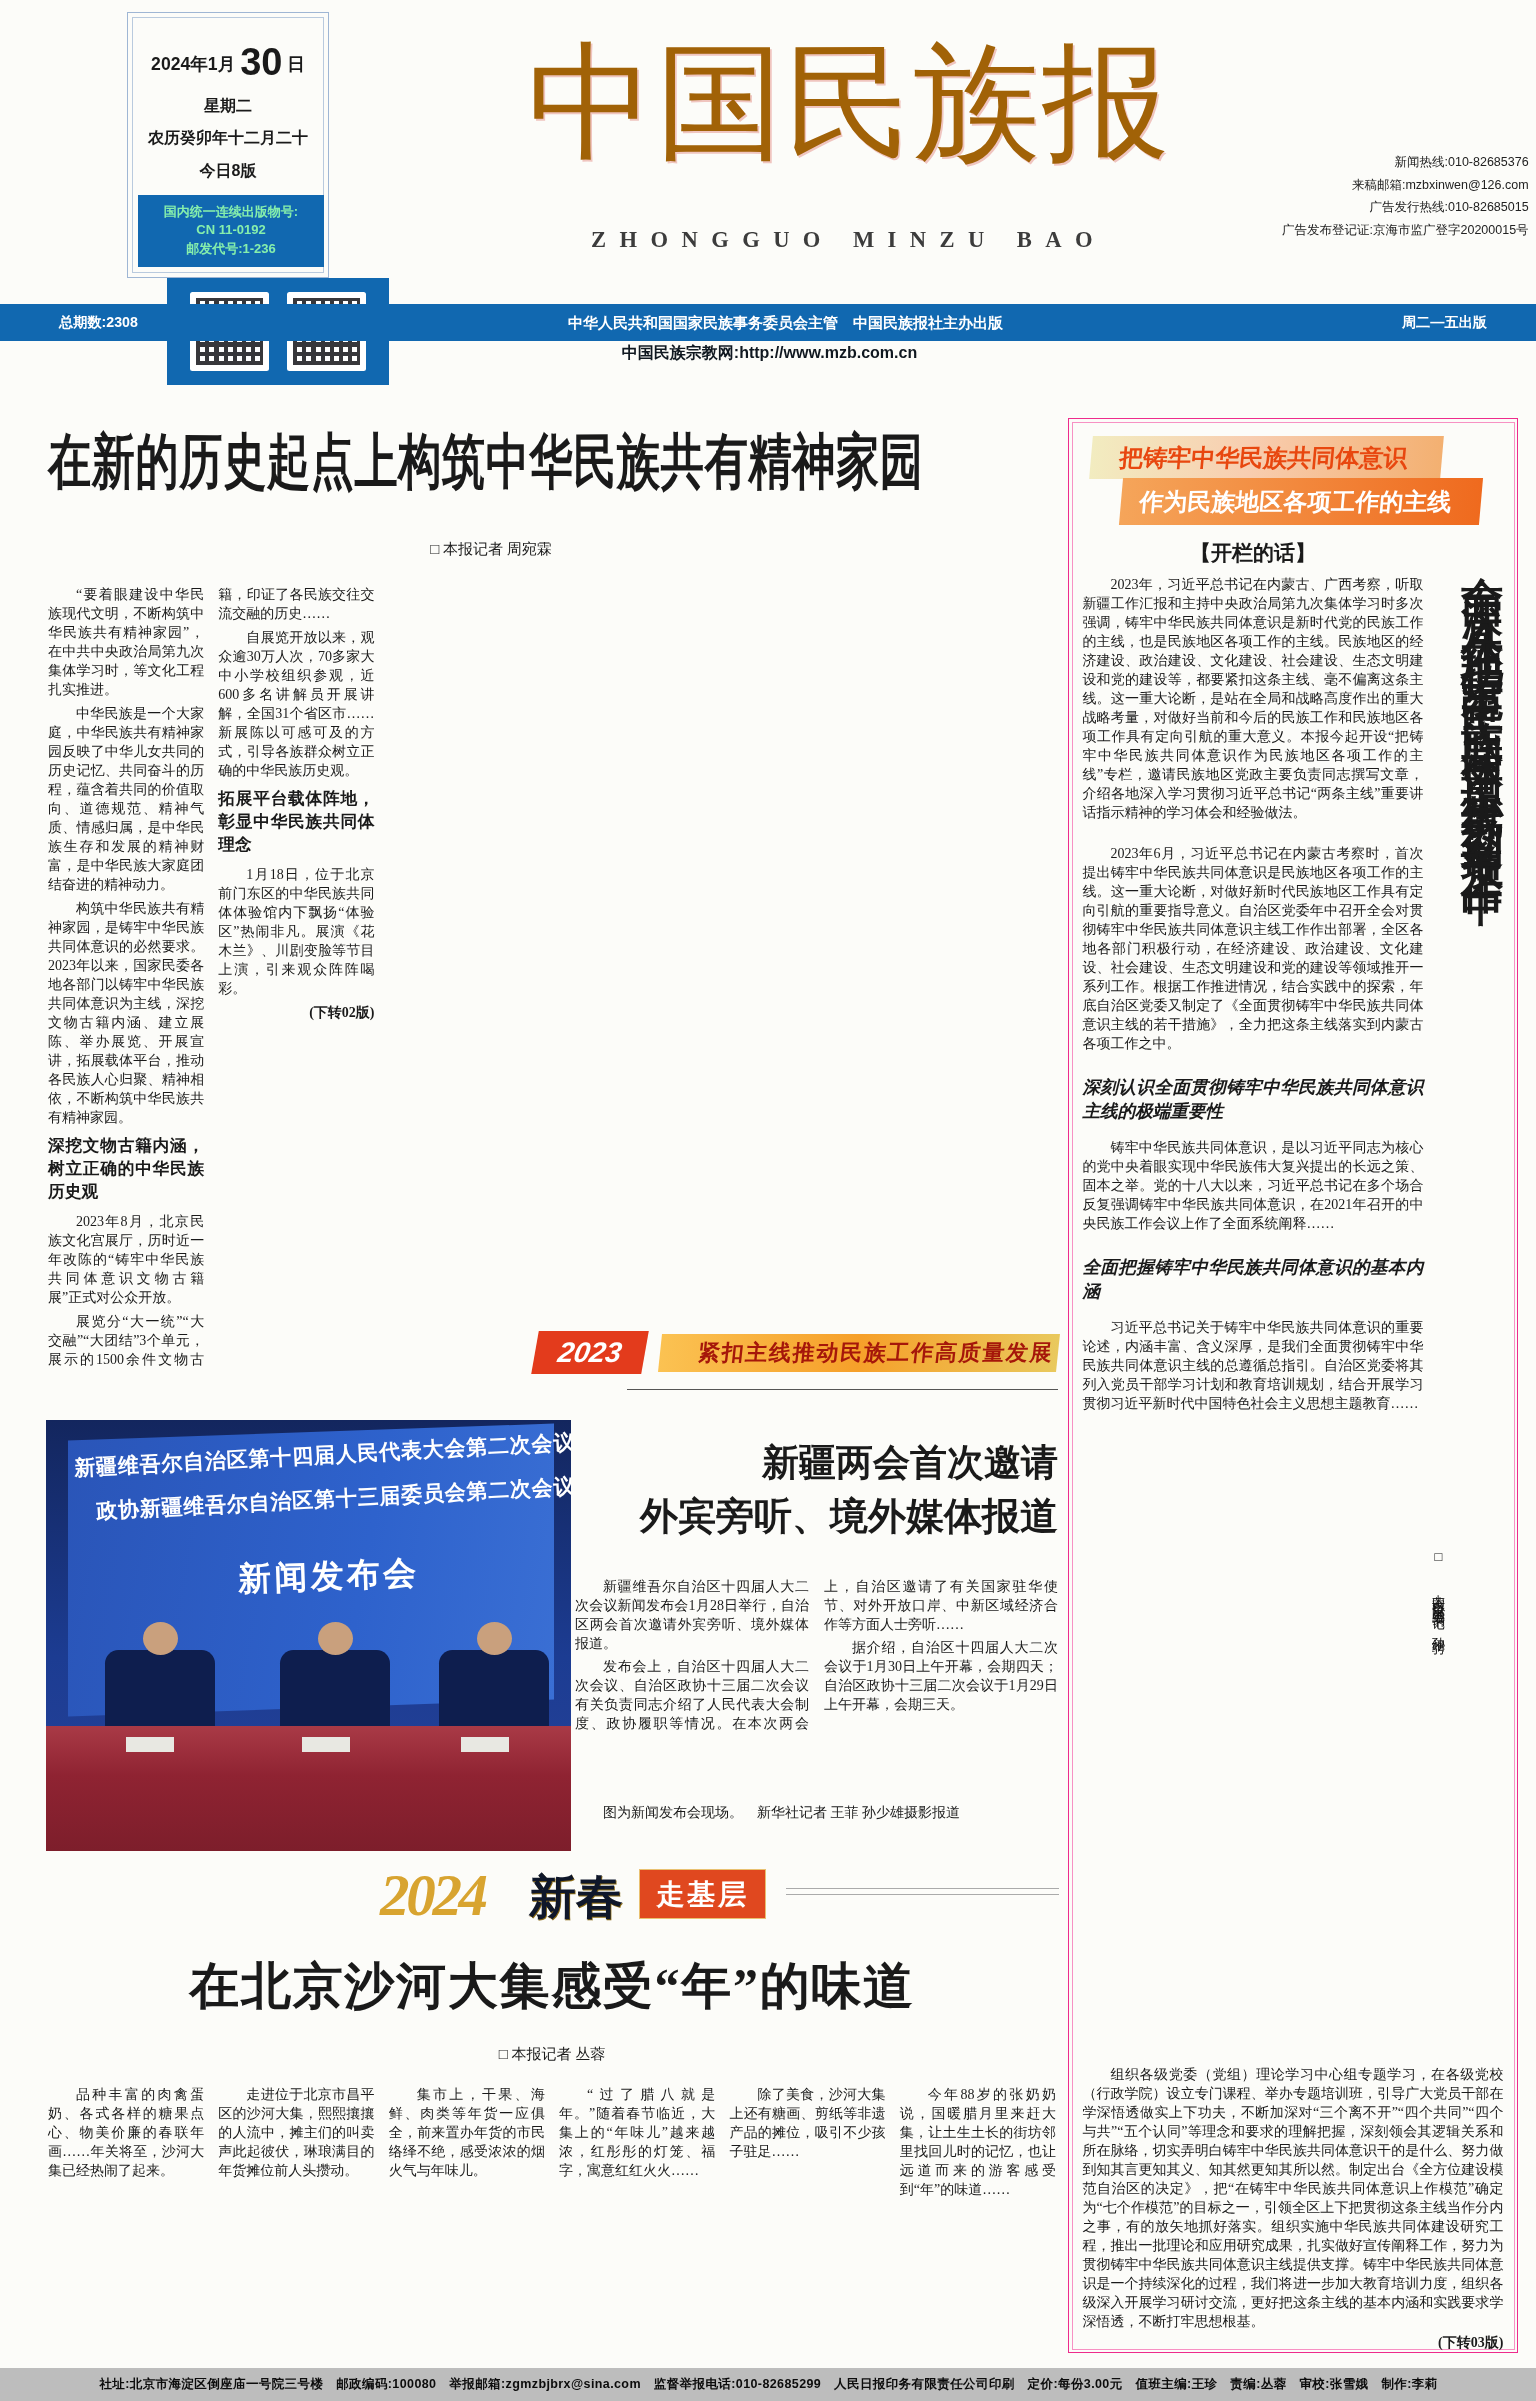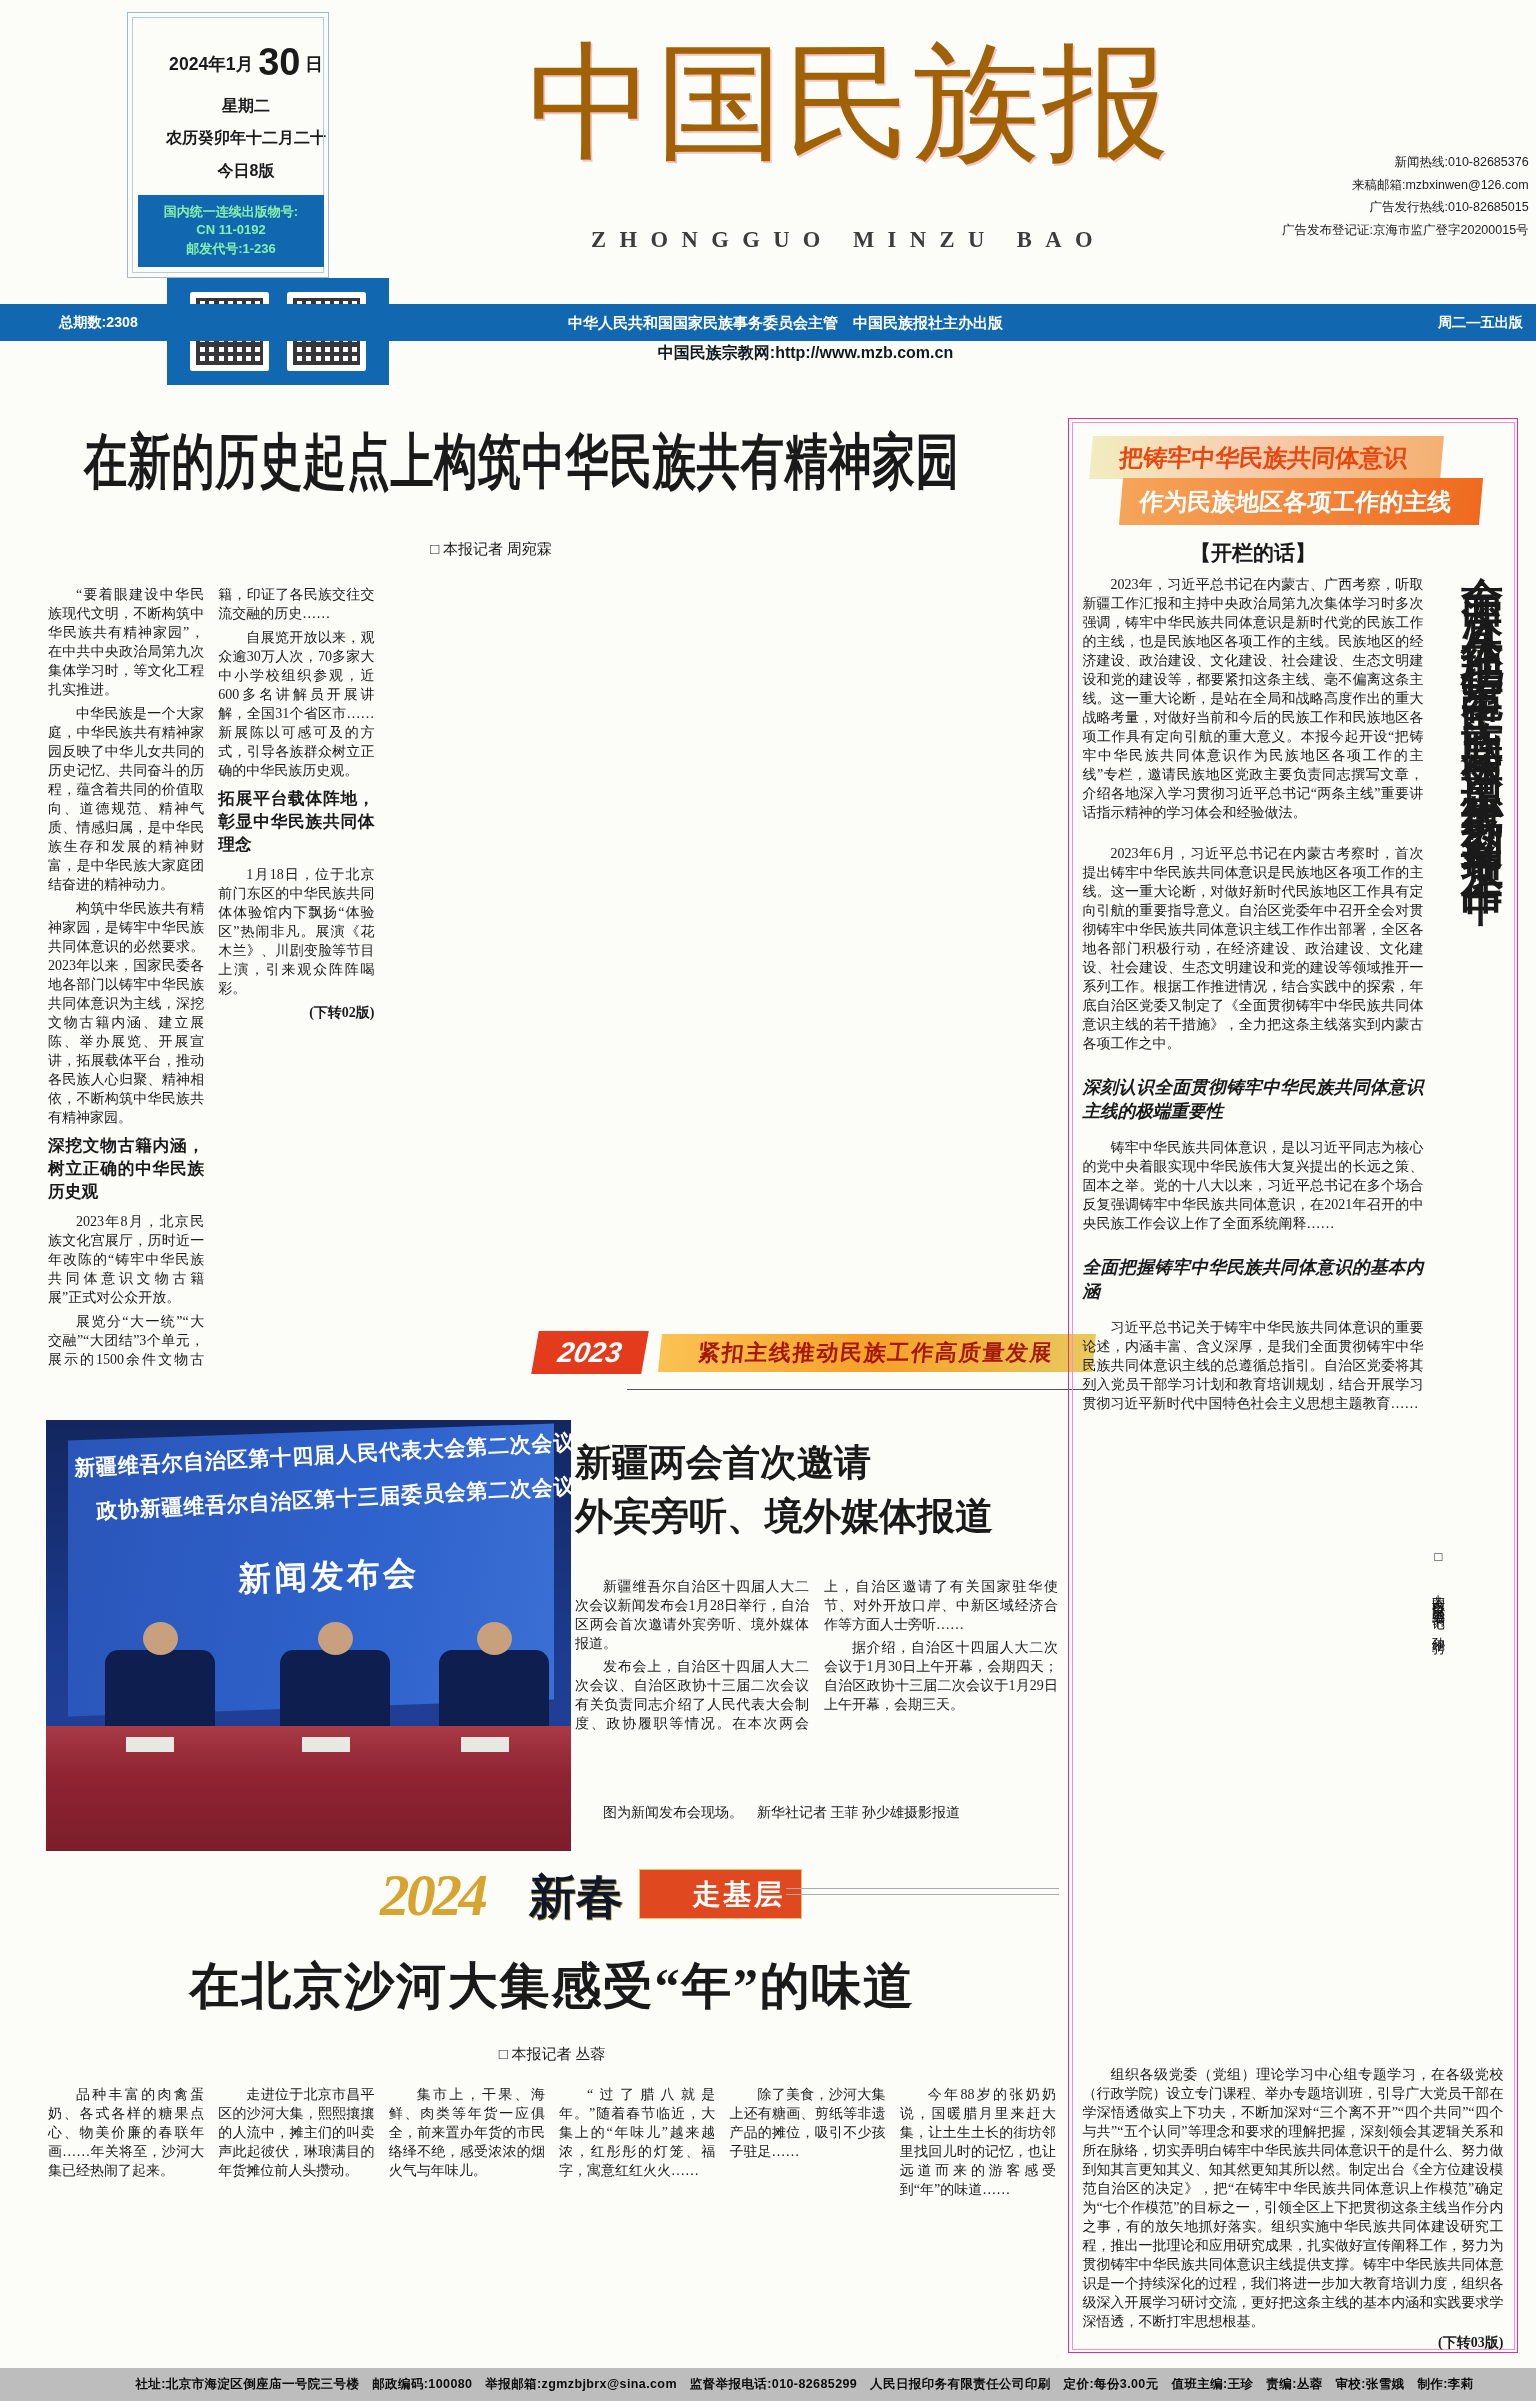--- a/index.html
+++ b/index.html
@@ -1,18 +1,18 @@
 <!DOCTYPE html>
 <html style="font-size:13.4px"><head>
 <meta charset="utf-8">
 <style>
   html,body{margin:0;padding:0;background:#e8e8e4;}
   #page{position:relative;width:1537px;height:2401px;background:#fcfcf9;overflow:hidden;
         font-family:"Liberation Serif","DejaVu Serif",serif;color:#1a1a1a;}
-  .sans{font-family:"Liberation Sans","DejaVu Sans",sans-serif;padding-left:36px;}
+  .sans{font-family:"Liberation Sans","DejaVu Sans",sans-serif;}
   .abs{position:absolute;}
 
   
   .date-box{left:127px;top:11.7px;width:202px;height:266px;border:1.7px solid #9fb6d4;
             text-align:center;padding-top:28.4px;box-sizing:border-box;}
   .date-box::before{content:"";position:absolute;inset:4.2px;border:0.8px solid #b9cade;pointer-events:none;}
   .date-line{font-size:17.6px;font-weight:bold;}
   .date-line .big-day{font-size:38px;font-weight:bold;letter-spacing:0;vertical-align:-5px;}
   .date-sub{font-size:16px;font-weight:bold;margin-top:11.7px;}
   .cn-box{position:absolute;left:10px;right:4px;bottom:10px;background:#1168b0;color:#86efac;
@@ -57,21 +57,21 @@
   
   .kicker{left:535px;top:1329px;width:523px;height:54px;}
   .kicker .y{position:absolute;left:0;top:1.7px;width:110px;height:43px;background:#e33b1c;
              transform:skewX(-10deg);color:#fff;font-size:28.4px;font-weight:bold;font-style:italic;
              text-align:center;line-height:43px;}
   .kicker .strip{position:absolute;left:125px;right:0;top:5px;height:38px;
              background:linear-gradient(90deg,#fbc252,#f6a02a,#e9c95d);color:#a5170a;
              font-size:22px;font-weight:bold;line-height:38px;padding-left:38px;letter-spacing:1.7px;
              transform:skewX(-6deg);box-sizing:border-box;}
   .kicker .rule{position:absolute;left:92px;right:0;bottom:-6.7px;border-top:1.7px solid #555;}
-  .xj-head{left:575px;top:1437px;width:483px;text-align:left;font-weight:bold;}
+  .xj-head{left:575px;top:1437px;width:483px;text-align:right;font-weight:bold;}
   .xj-head .l1{font-size:37px;line-height:52px;}
   .xj-head .l2{font-size:38px;line-height:55px;}
   .xj-body{left:575px;top:1577px;width:483px;height:219px;column-count:2;column-gap:15px;
            font-size:14px;line-height:19px;text-align:justify;}
   .xj-body p{margin:0 0 4.2px;text-indent:2em;}
   .xj-credit{left:575px;top:1804px;width:483px;font-size:14px;text-indent:2em;}
 
   
   .photo{left:46px;top:1420px;width:525px;height:431px;background:linear-gradient(180deg,#13265e,#1c3c92 55%,#28439a);overflow:hidden;}
   .photo .screen{position:absolute;left:22px;top:11.7px;right:16.7px;height:276px;

